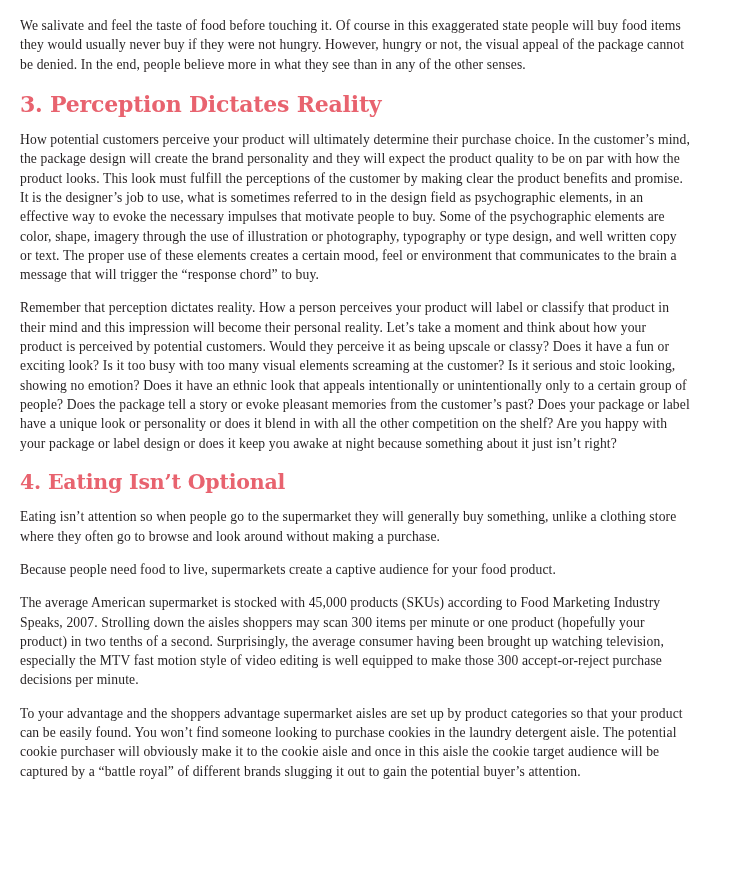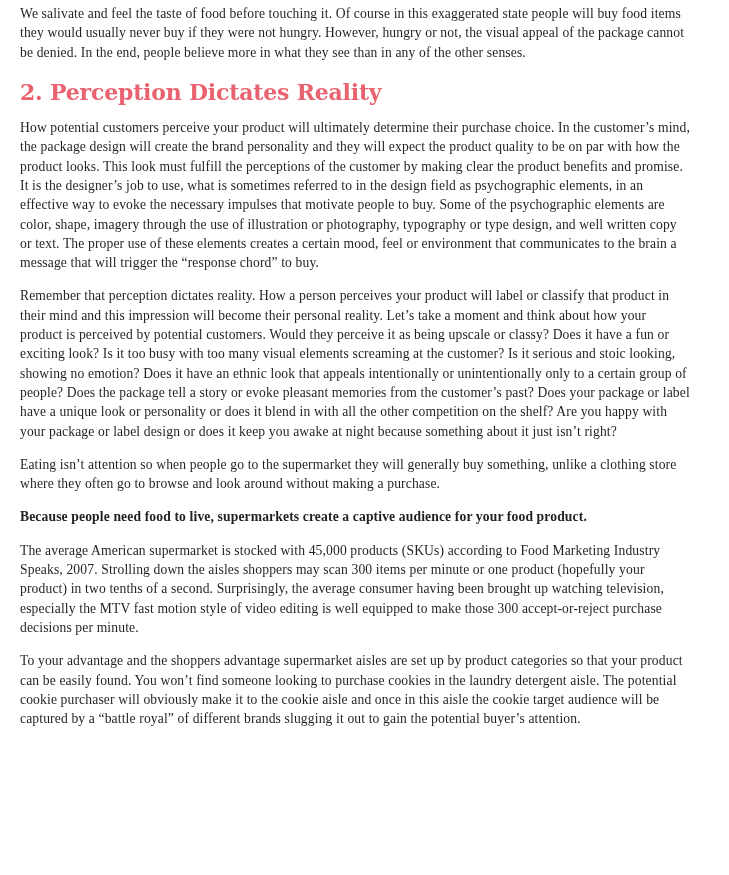--- a/index.html
+++ b/index.html
@@ -11,21 +11,21 @@
     width: 729px;
     height: 875px;
     font-family: "Liberation Serif", serif;
     color: #231f20;
     overflow: hidden;
   }
   .page {
     width: 729px;
     height: 875px;
     box-sizing: border-box;
-    padding: 4px 38px 10px 20px;
+    padding: 16px 38px 10px 20px;
     position: relative;
   }
   p {
     margin: 0 0 14px 0;
     font-size: 13.6px;
     line-height: 1.42;
     text-align: left;
     letter-spacing: 0.01em;
   }
   h2 {
@@ -35,34 +35,35 @@
     font-size: 22px;
     line-height: 1.1;
     margin: 18px 0 14px 0;
     letter-spacing: -0.2px;
   }
   h2.sec4 {
     font-size: 20.5px;
     margin: 18px 0 14px 0;
   }
   .bold-line {
-    font-weight: bold;
+    font-weight: normal;
   }
 </style>
 </head>
 <body>
 
 <div class="page">
 
   <p>We salivate and feel the taste of food before touching it. Of course in this exaggerated state people will buy food items they would usually never buy if they were not hungry. However, hungry or not, the visual appeal of the package cannot be denied. In the end, people believe more in what they see than in any of the other senses.</p>
 
-  <h2>2. Perception Dictates Reality</h2>
+  <h2>3. Perception Dictates Reality</h2>
 
   <p>How potential customers perceive your product will ultimately determine their purchase choice. In the customer’s mind, the package design will create the brand personality and they will expect the product quality to be on par with how the product looks. This look must fulfill the perceptions of the customer by making clear the product benefits and promise. It is the designer’s job to use, what is sometimes referred to in the design field as psychographic elements, in an effective way to evoke the necessary impulses that motivate people to buy. Some of the psychographic elements are color, shape, imagery through the use of illustration or photography, typography or type design, and well written copy or text. The proper use of these elements creates a certain mood, feel or environment that communicates to the brain a message that will trigger the “response chord” to buy.</p>
   <p>Remember that perception dictates reality. How a person perceives your product will label or classify that product in their mind and this impression will become their personal reality. Let’s take a moment and think about how your product is perceived by potential customers. Would they perceive it as being upscale or classy? Does it have a fun or exciting look? Is it too busy with too many visual elements screaming at the customer? Is it serious and stoic looking, showing no emotion? Does it have an ethnic look that appeals intentionally or unintentionally only to a certain group of people? Does the package tell a story or evoke pleasant memories from the customer’s past? Does your package or label have a unique look or personality or does it blend in with all the other competition on the shelf? Are you happy with your package or label design or does it keep you awake at night because something about it just isn’t right?</p>
 
+  <h2 class="sec4">4. Eating Isn’t Optional</h2>
 
   <p>Eating isn’t attention so when people go to the supermarket they will generally buy something, unlike a clothing store where they often go to browse and look around without making a purchase.</p>
   <p class="bold-line">Because people need food to live, supermarkets create a captive audience for your food product.</p>
   <p>The average American supermarket is stocked with 45,000 products (SKUs) according to Food Marketing Industry Speaks, 2007. Strolling down the aisles shoppers may scan 300 items per minute or one product (hopefully your product) in two tenths of a second. Surprisingly, the average consumer having been brought up watching television, especially the MTV fast motion style of video editing is well equipped to make those 300 accept-or-reject purchase decisions per minute.</p>
   <p>To your advantage and the shoppers advantage supermarket aisles are set up by product categories so that your product can be easily found. You won’t find someone looking to purchase cookies in the laundry detergent aisle. The potential cookie purchaser will obviously make it to the cookie aisle and once in this aisle the cookie target audience will be captured by a “battle royal” of different brands slugging it out to gain the potential buyer’s attention.</p>
 
 </div>
 
 </body></html>

